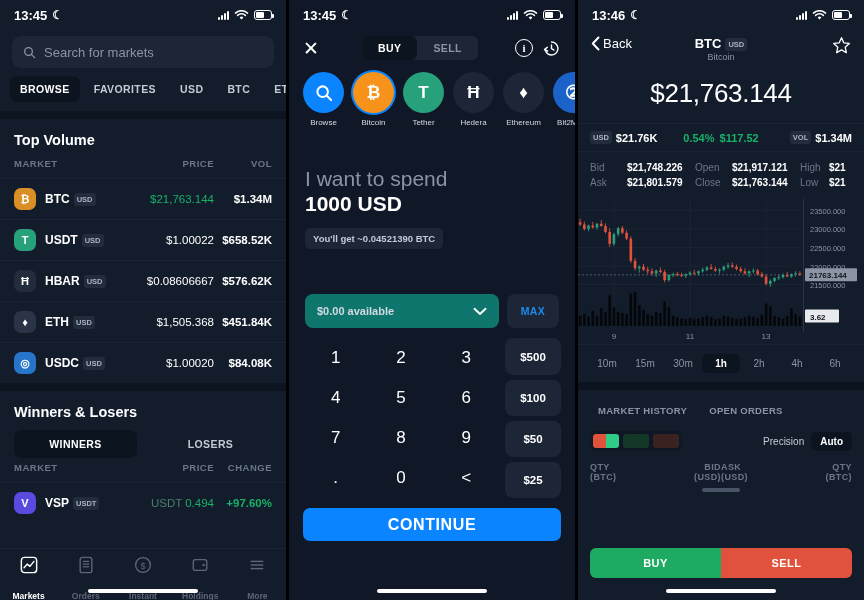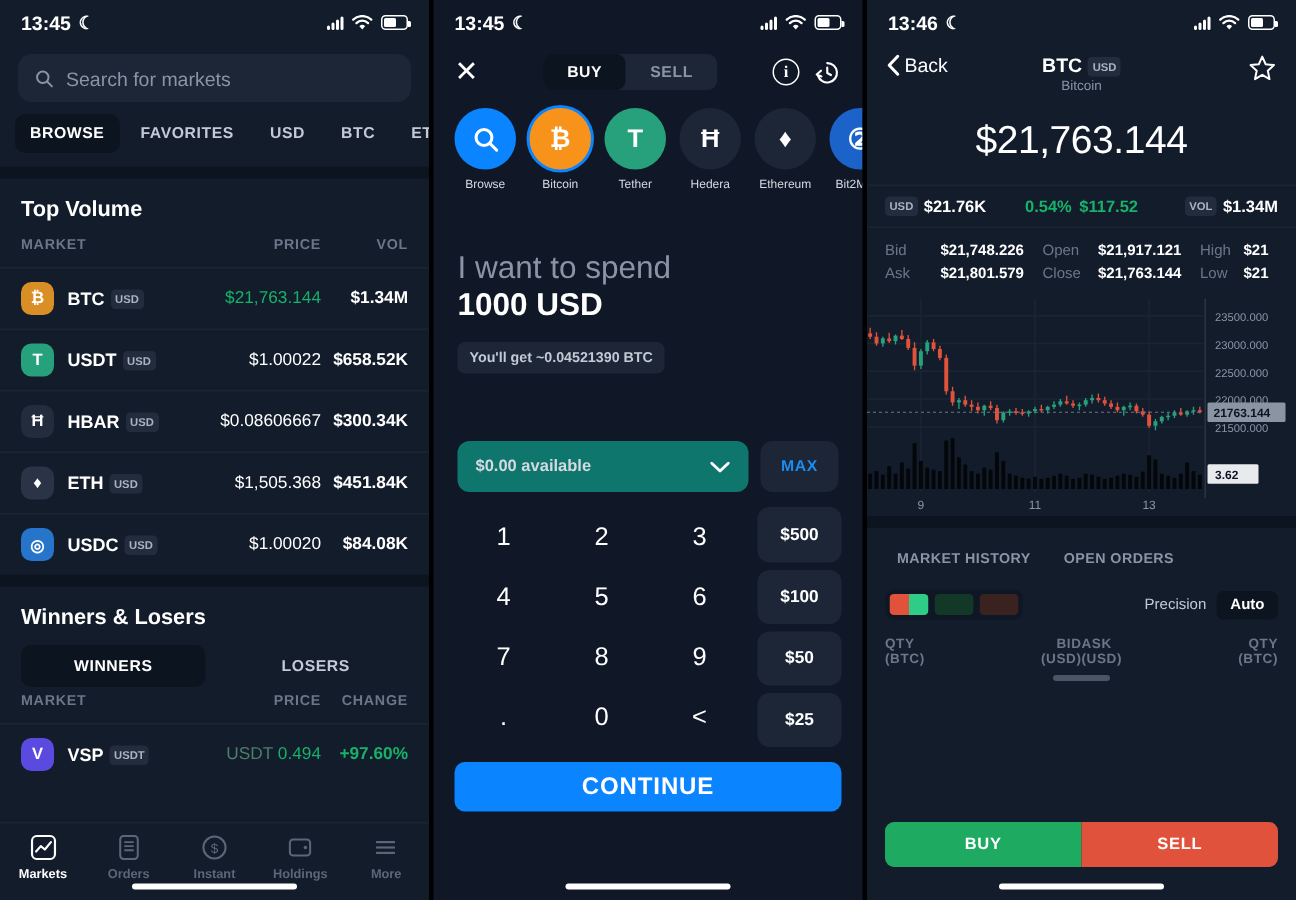--- a/index.html
+++ b/index.html
@@ -91,21 +91,21 @@
   }
   .seg div.on { background:#0c1420; color:#fff; }
   .tabbar {
     position:absolute; left:0; right:0; bottom:0; height:52px;
     background:#131c2b; display:flex; align-items:flex-start;
     padding-top:6px; border-top:1px solid #1b2433;
   }
   .tab { flex:1; text-align:center; color:#5d6678; }
   .tab.on { color:#fff; }
   .tab .ic { height:20px; display:flex; align-items:center; justify-content:center; }
-  .tab .lb { font-size:8.5px; font-weight:bold; margin-top:2px; }
+  .tab .lb { font-size:8.5px; font-weight:bold; margin-top:16px; }
   .homebar {
     position:absolute; left:50%; transform:translateX(-50%); bottom:7px;
     width:110px; height:4px; border-radius:2px; background:#fff;
   }
 
   
   .p2head { display:flex; align-items:center; padding:6px 14px 10px; gap:10px; }
   .xbtn { color:#fff; font-size:19px; line-height:1; width:22px; }
   .bs-seg { display:flex; background:#1c2636; border-radius:6px; margin:0 auto; }
   .bs-seg div { font-size:10.5px; font-weight:bold; color:#8b94a5; padding:6px 16px; border-radius:6px; letter-spacing:.4px; }
@@ -278,21 +278,21 @@
       <div class="cell-p">$1.00022</div>
       <div class="cell-v">$658.52K</div>
     </div>
     <div class="row">
       <div class="cell-m">
         <span class="coin" style="background:#222c3d">Ħ</span>
         <span class="sym">HBAR</span>
         <span class="pair">USD</span>
       </div>
       <div class="cell-p">$0.08606667</div>
-      <div class="cell-v">$300.34K</div>
+      <div class="cell-v">$576.62K</div>
     </div>
     <div class="row">
       <div class="cell-m">
         <span class="coin" style="background:#2b3447">♦</span>
         <span class="sym">ETH</span>
         <span class="pair">USD</span>
       </div>
       <div class="cell-p">$1,505.368</div>
       <div class="cell-v">$451.84K</div>
     </div>
@@ -773,20 +773,29 @@
           <rect x="216.3501886792453" y="115.1" width="2.620377358490566" height="11.899999999999999" fill="#5b6per" opacity="0.75"></rect>
           <rect x="220.57660377358494" y="117.48" width="2.620377358490566" height="9.520000000000001" fill="#5b6per" opacity="0.75"></rect>
           <line x1="0" y1="75.82507666666666" x2="224" y2="75.82507666666666" stroke="#6b7486" stroke-width="0.7" stroke-dasharray="2,2"></line>
           <rect x="227" y="69.32507666666666" width="52" height="13" fill="#8a94a3" rx="1"></rect>
           <text x="231" y="79.32507666666666" fill="#0d1420" font-size="8" font-weight="bold" font-family="Liberation Sans">21763.144</text>
           <rect x="227" y="110.5" width="34" height="13" fill="#e8eaee" rx="1"></rect>
           <text x="232" y="120.5" fill="#0d1420" font-size="8" font-weight="bold" font-family="Liberation Sans">3.62</text>
         </svg>
     </div>
 
+    <div class="tfrow">
+      <div>10m</div>
+      <div>15m</div>
+      <div>30m</div>
+      <div class="on">1h</div>
+      <div>2h</div>
+      <div>4h</div>
+      <div>6h</div>
+    </div>
 
     <div class="obtabs">
       <div>MARKET HISTORY</div>
       <div>OPEN ORDERS</div>
     </div>
 
     <div class="obctl">
       <div class="swatches">
         <span class="sw">
             <i style="background:#e0523c"></i>

